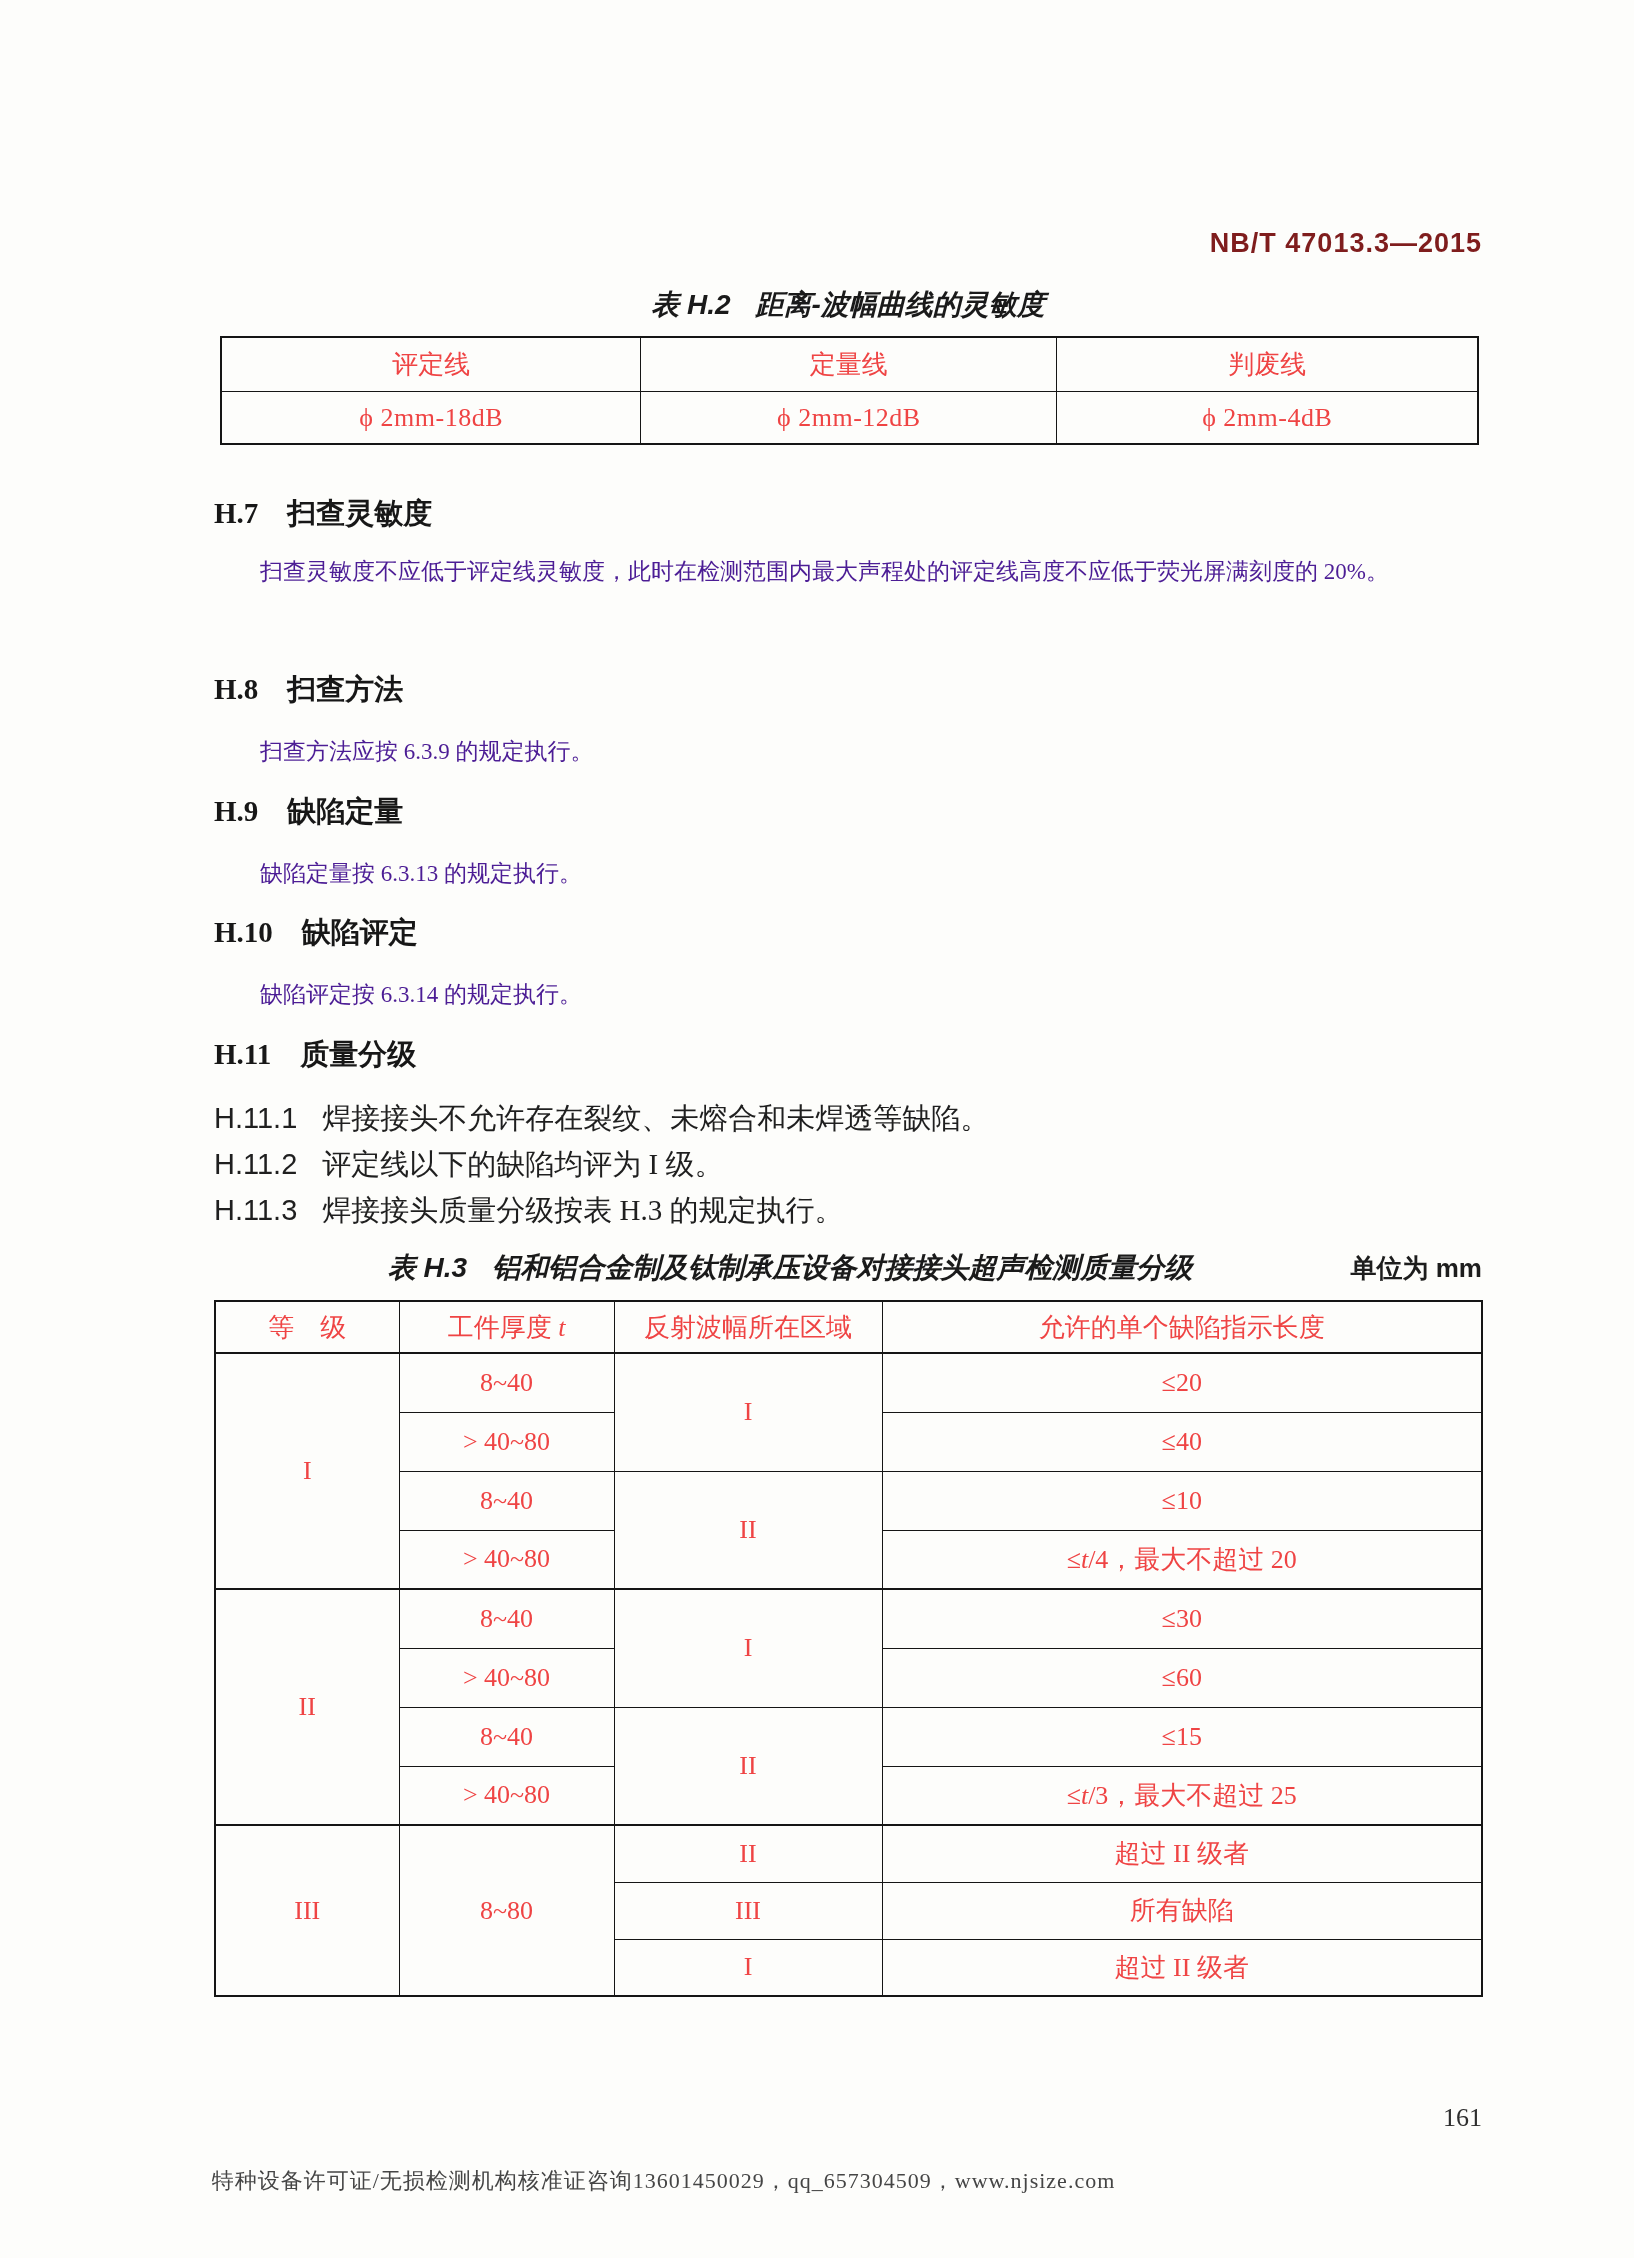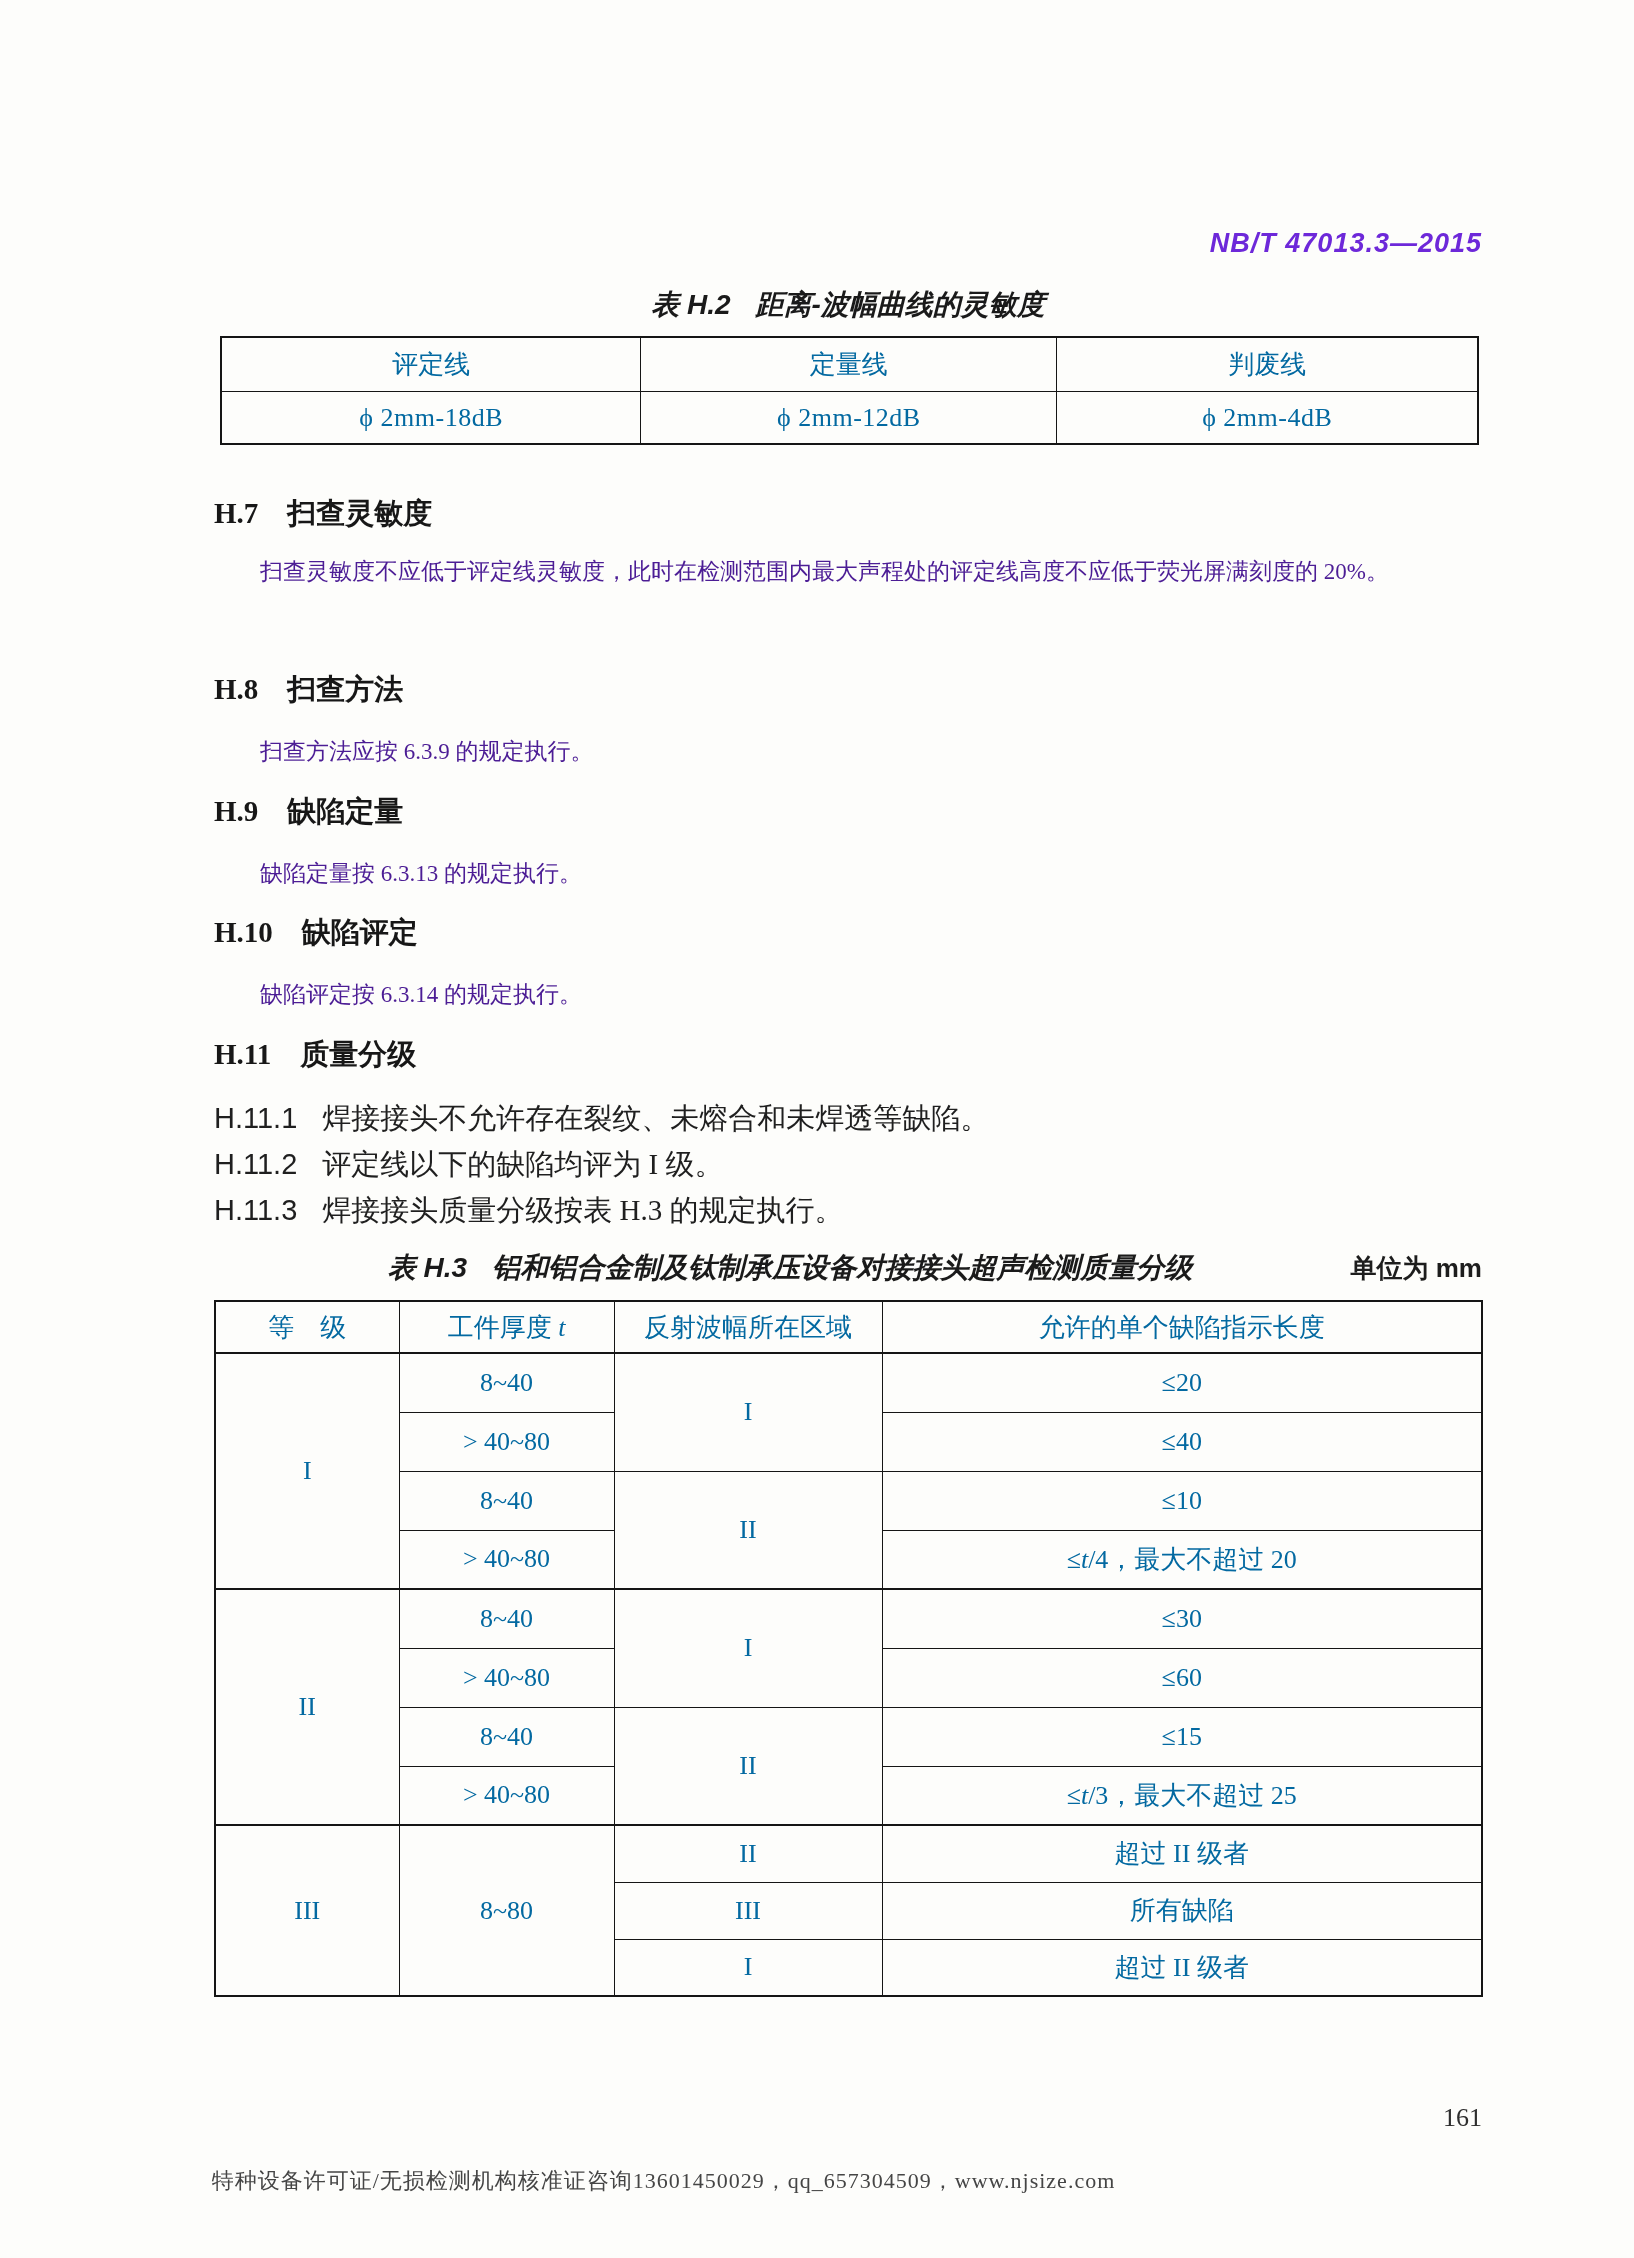--- a/index.html
+++ b/index.html
@@ -10,21 +10,21 @@
     font-family:"Liberation Serif","DejaVu Serif",serif;
     color:#1d1d1d;
     overflow:hidden;
   }
   
   .abs{position:absolute;}
   .content{left:214px;width:1268px;}
   .std-code{
     top:228px;text-align:right;
     font-family:"Liberation Sans","DejaVu Sans",sans-serif;
-    font-weight:600;font-size:27px;letter-spacing:1px;color:#6d28d9;font-style:italic;
+    font-weight:600;font-size:27px;letter-spacing:1px;color:#7f1d1d;
   }
   .caption{
     font-family:"Liberation Sans","DejaVu Sans",sans-serif;
     font-weight:bold;font-size:28px;color:#1a1a1a;
     text-align:center;
     font-style:italic;
   }
   .caption .cap-num{margin-right:25px;}
   .unit-note{
     position:absolute;right:0;top:1.9px;
@@ -46,21 +46,21 @@
   .clause .c-num{
     font-family:"Liberation Sans","DejaVu Sans",sans-serif;
     font-weight:normal;margin-right:25px;
   }
   
   table{border-collapse:collapse;table-layout:fixed;}
   .doc-table{border:2.9px solid #151515;}
   .doc-table th,.doc-table td{
     border:1.9px solid #151515;
     text-align:center;vertical-align:middle;
-    font-weight:normal;font-size:26px;color:#0369a1;
+    font-weight:normal;font-size:26px;color:#ef4444;
     padding:0 5.8px;overflow:hidden;
   }
   #table-h2{position:absolute;top:336px;left:220px;width:1259px;}
   #table-h2 th{height:53px;}
   #table-h2 td{height:51px;}
   #table-h3{position:absolute;top:1300px;left:214px;width:1268px;padding-left:36px;}
   #table-h3 thead th{height:50px;border-bottom-width:2.9px;}
   #table-h3 tr.r{height:59px;}
   #table-h3 tr.r3{height:57px;}
   #table-h3 tr.sec td{border-top-width:2.9px;}

